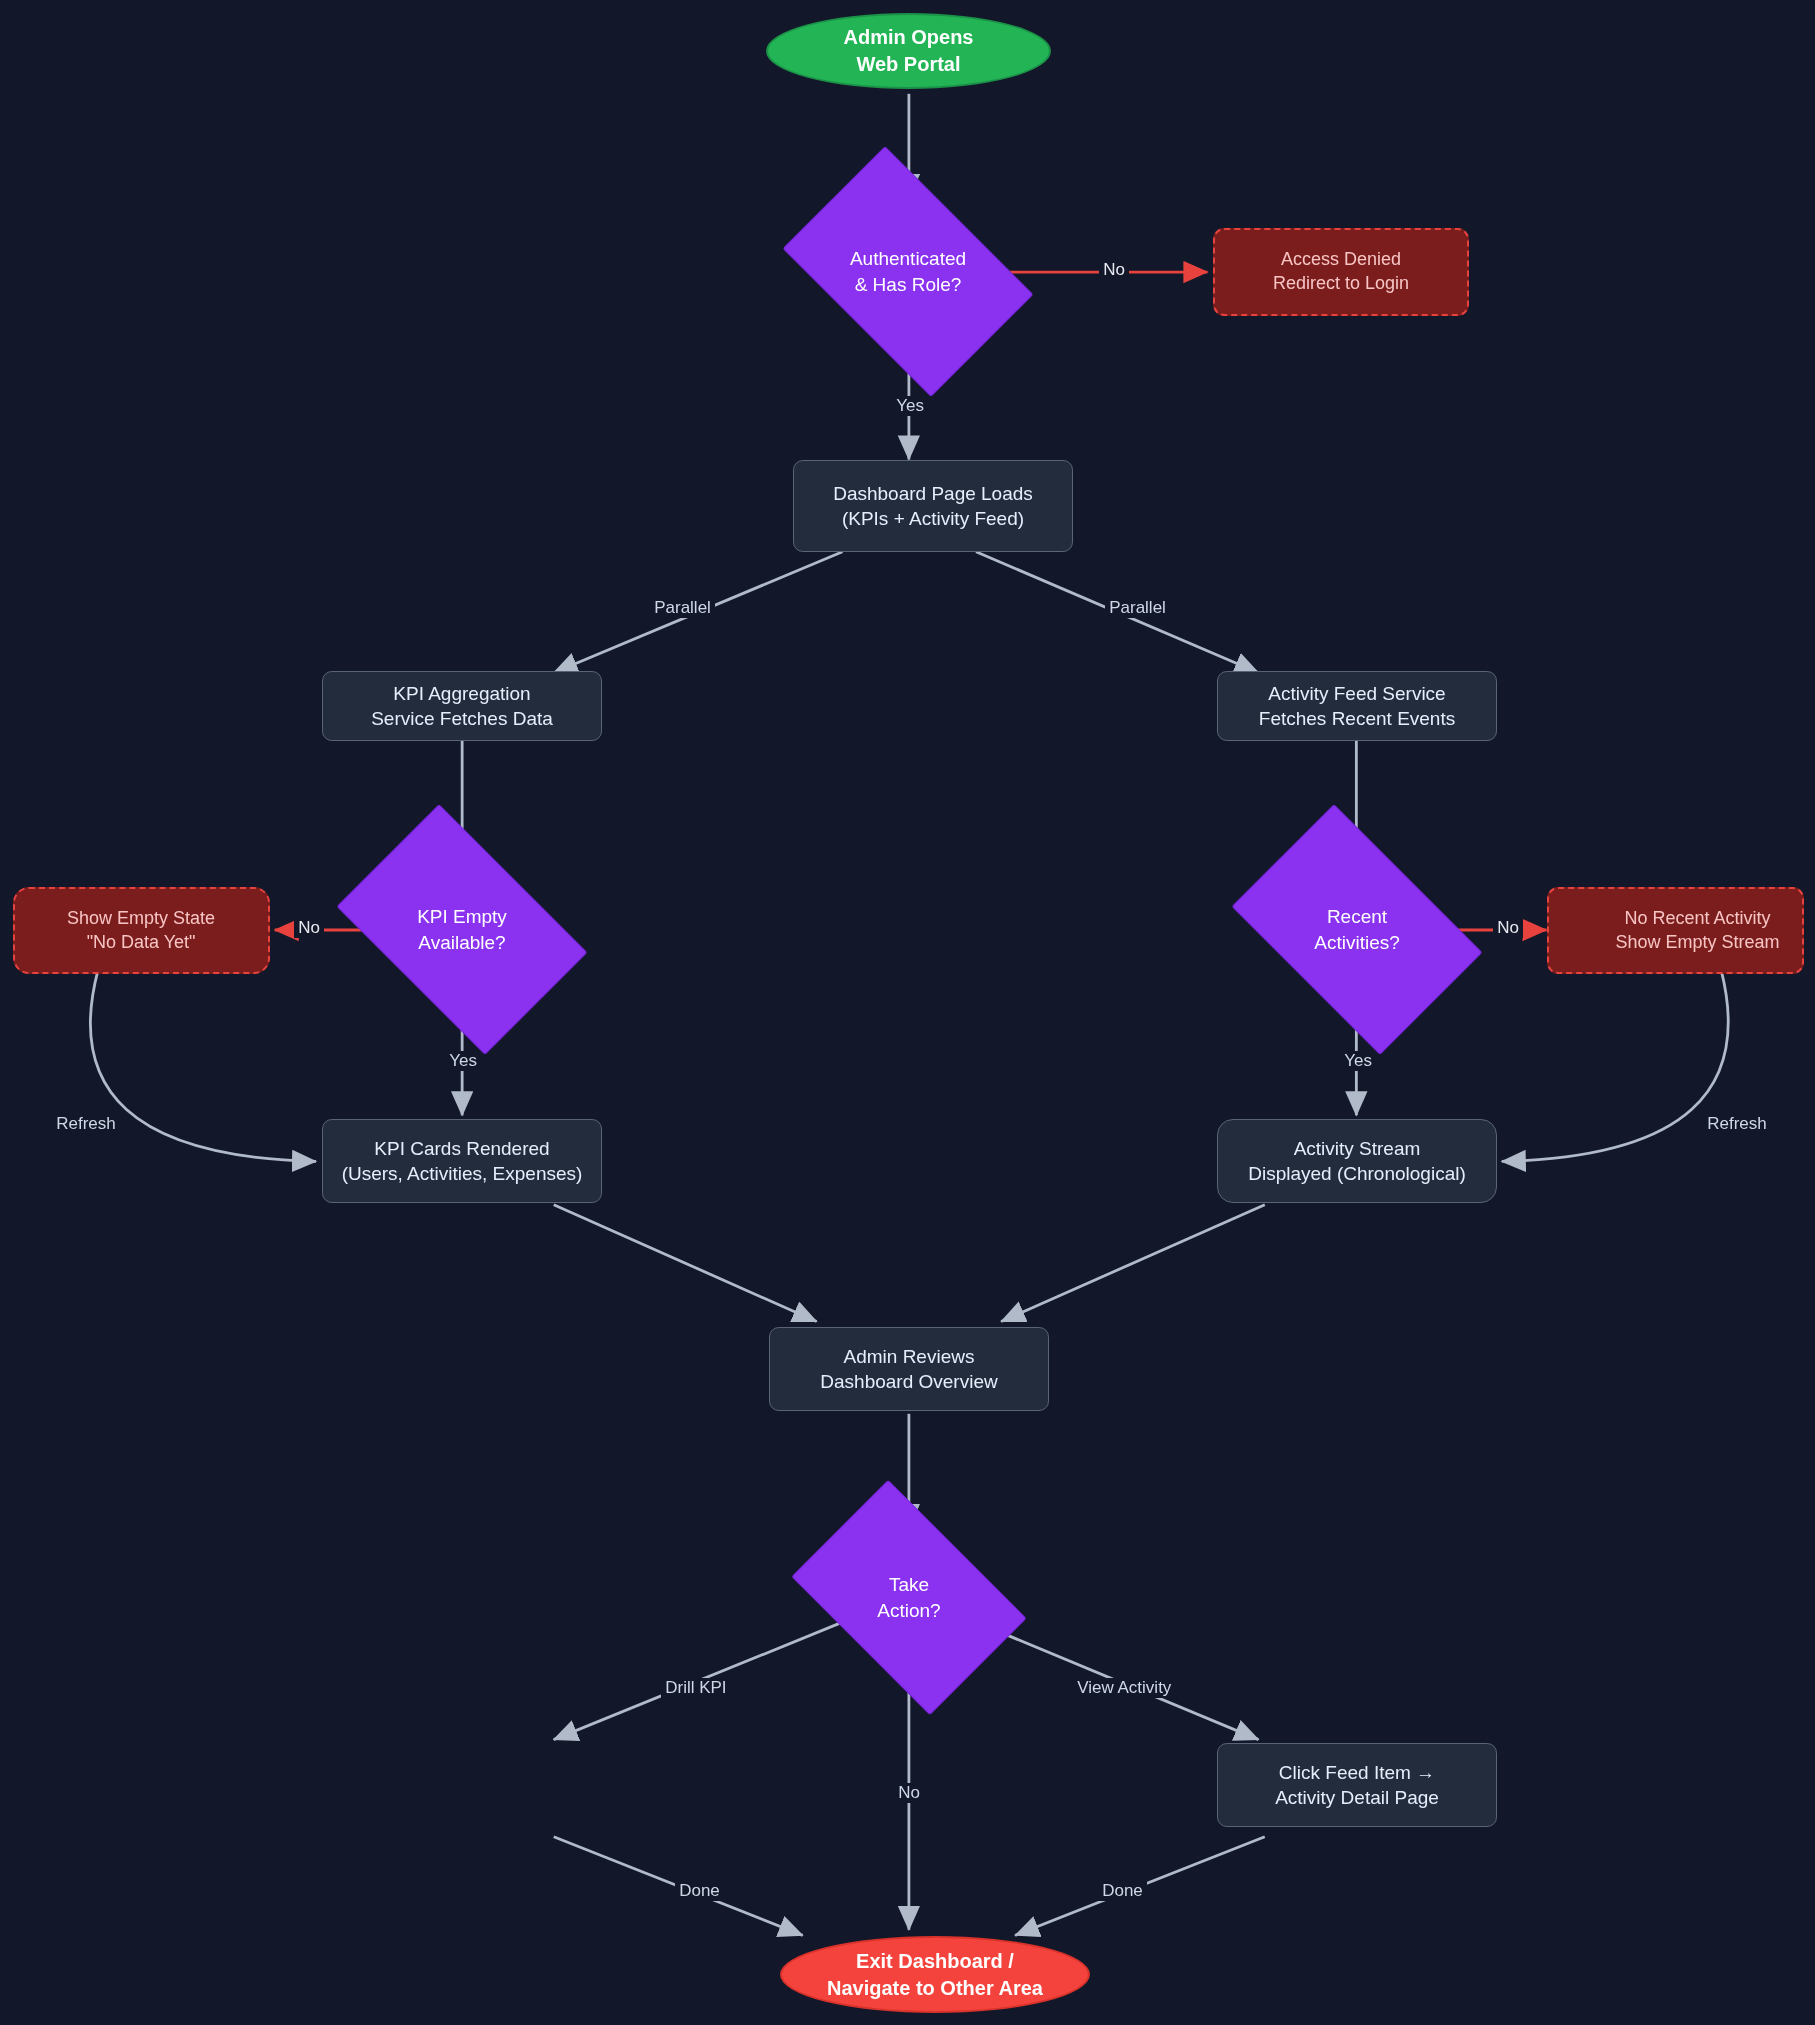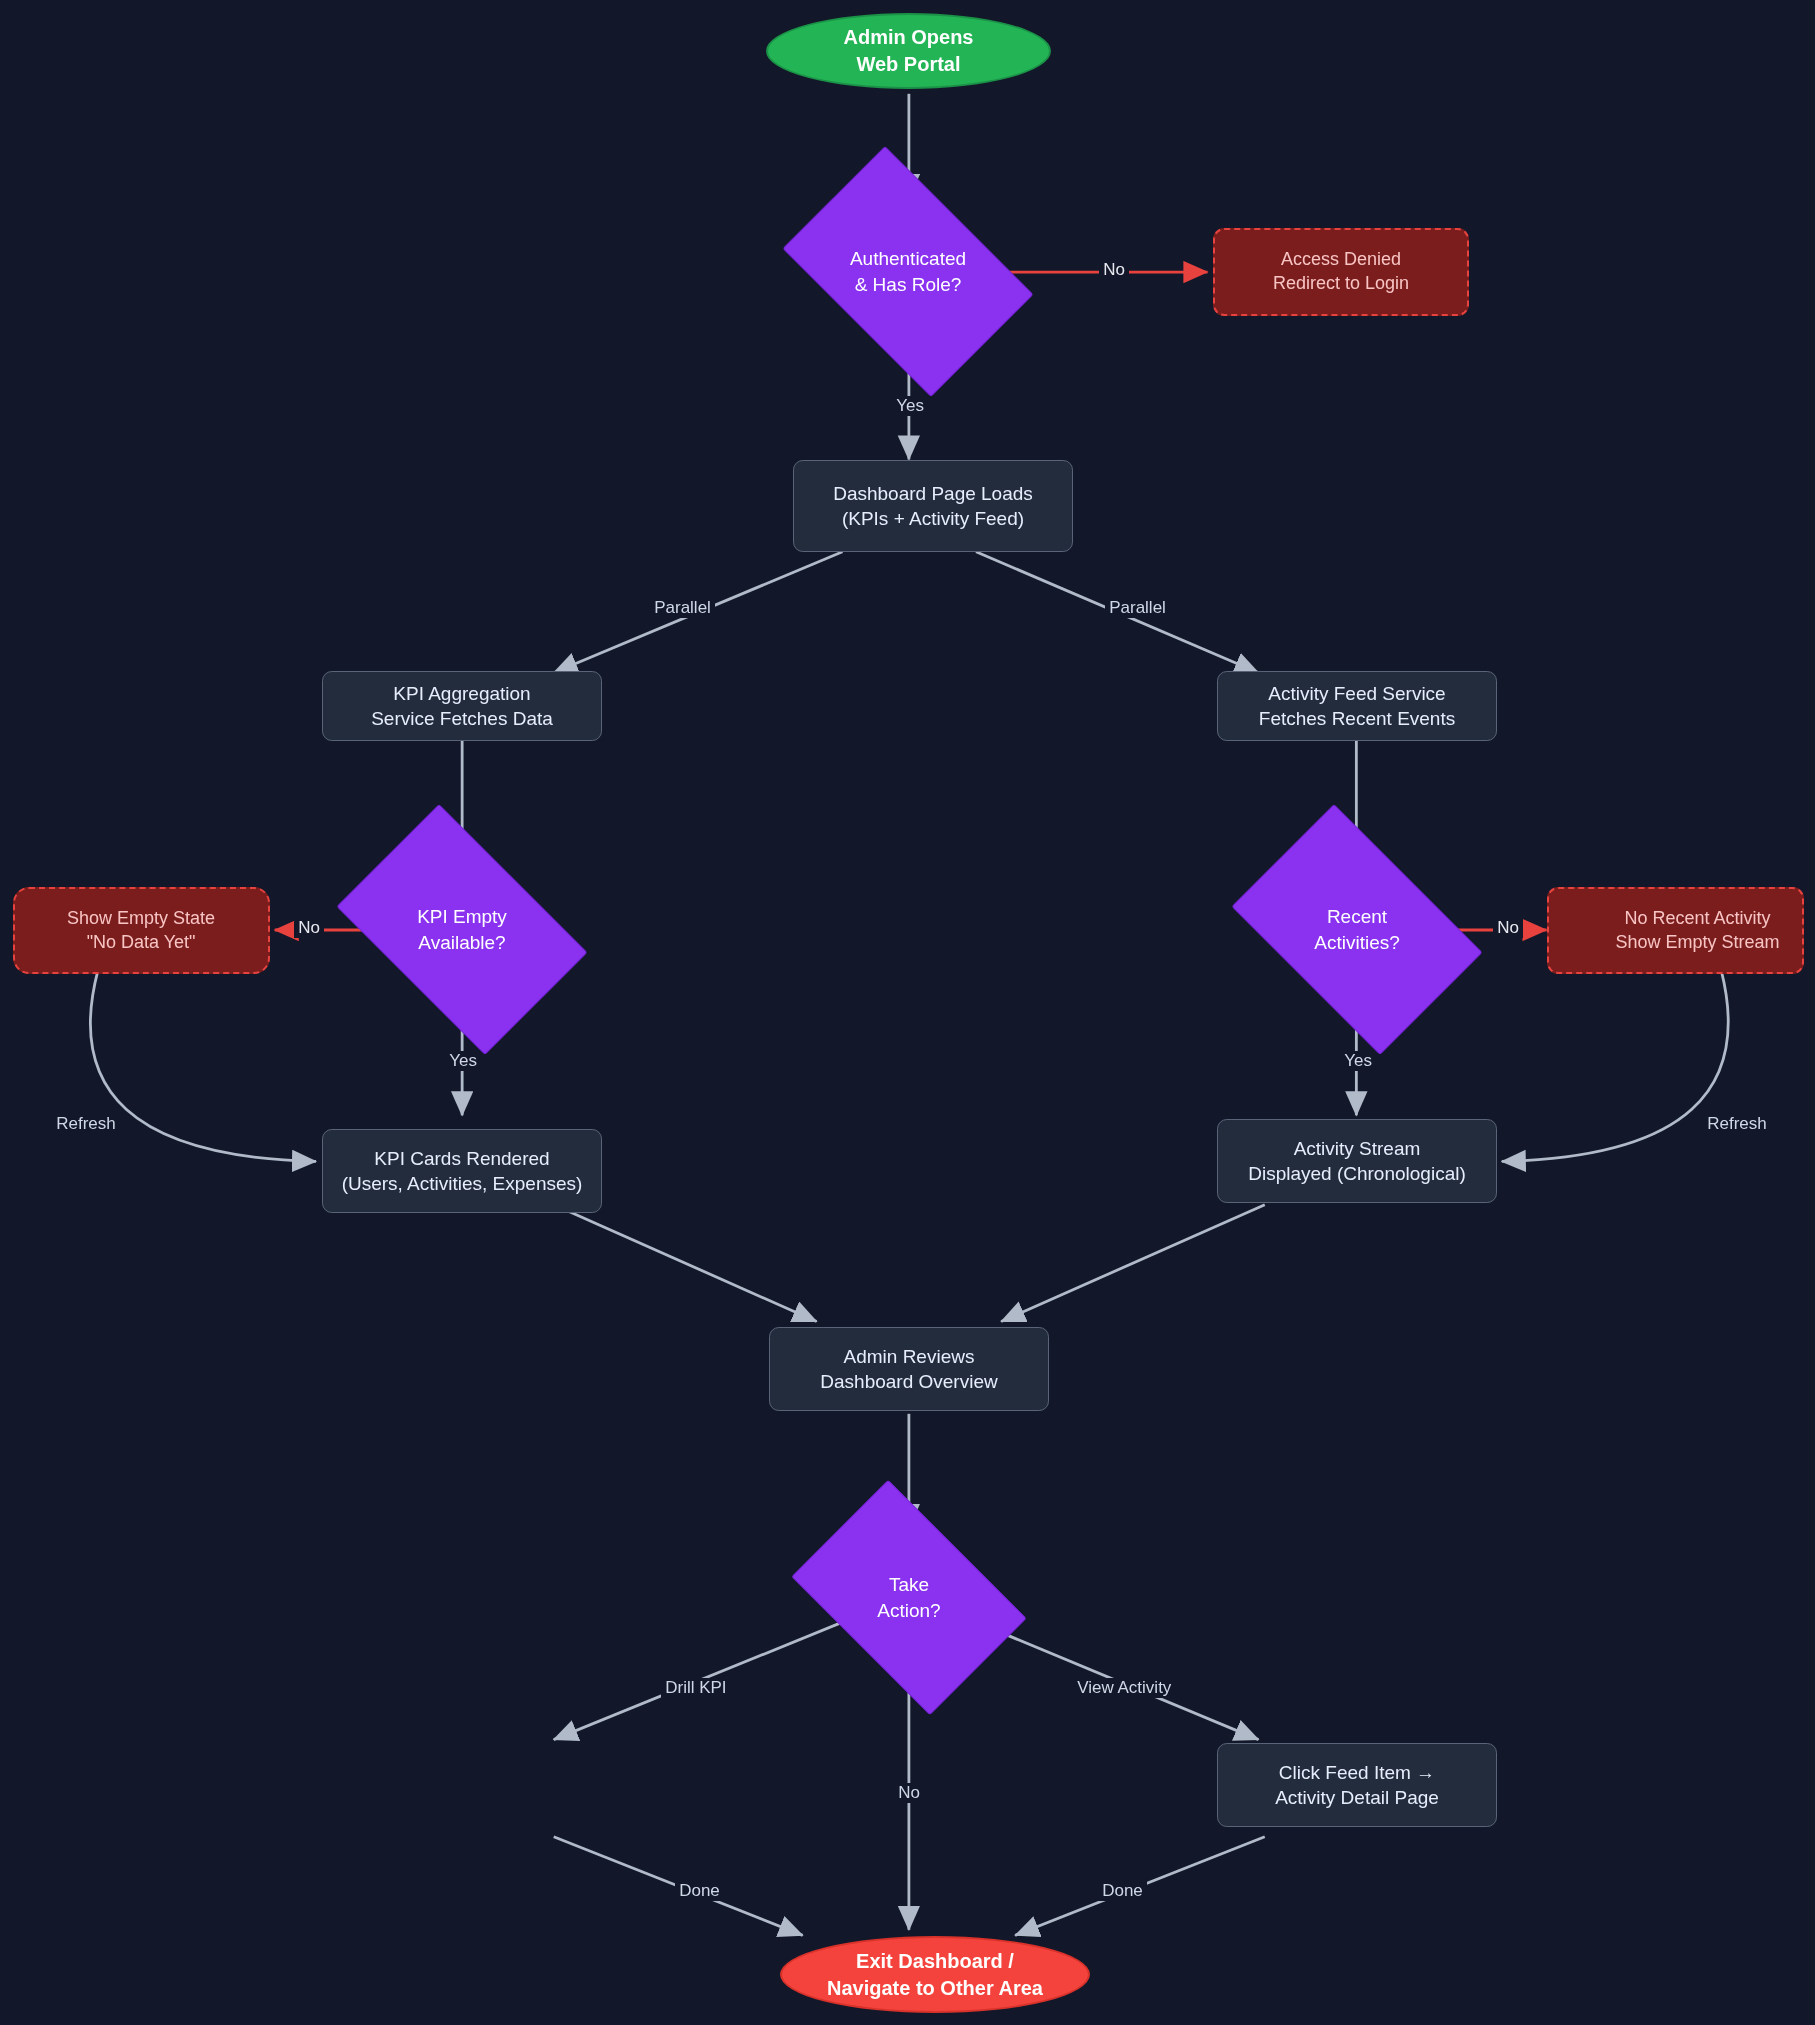--- a/index.html
+++ b/index.html
@@ -140,26 +140,26 @@
     <span class="dia-bg"></span>
     <span class="lines">Recent
 Activities?</span>
   </div>
 
   <div class="node err" style="left:1547px;top:887px;width:257px;height:87px;padding-left:44px;">
     <span class="lines">No Recent Activity
 Show Empty Stream</span>
   </div>
 
-  <div class="node proc" style="left:322px;top:1119px;width:280px;height:84px;margin-top:10px;">
+  <div class="node proc" style="left:322px;top:1119px;width:280px;height:84px;">
     <span class="lines">KPI Cards Rendered
 (Users, Activities, Expenses)</span>
   </div>
 
-  <div class="node proc" style="left:1217px;top:1119px;width:280px;height:84px;">
+  <div class="node proc" style="left:1217px;top:1119px;width:280px;height:84px;border-radius:16px;">
     <span class="lines">Activity Stream
 Displayed (Chronological)</span>
   </div>
 
   <div class="node proc" style="left:769px;top:1327px;width:280px;height:84px;">
     <span class="lines">Admin Reviews
 Dashboard Overview</span>
   </div>
 
   <div class="node diamond" style="left:811px;top:1529px;width:196px;height:137px;">

